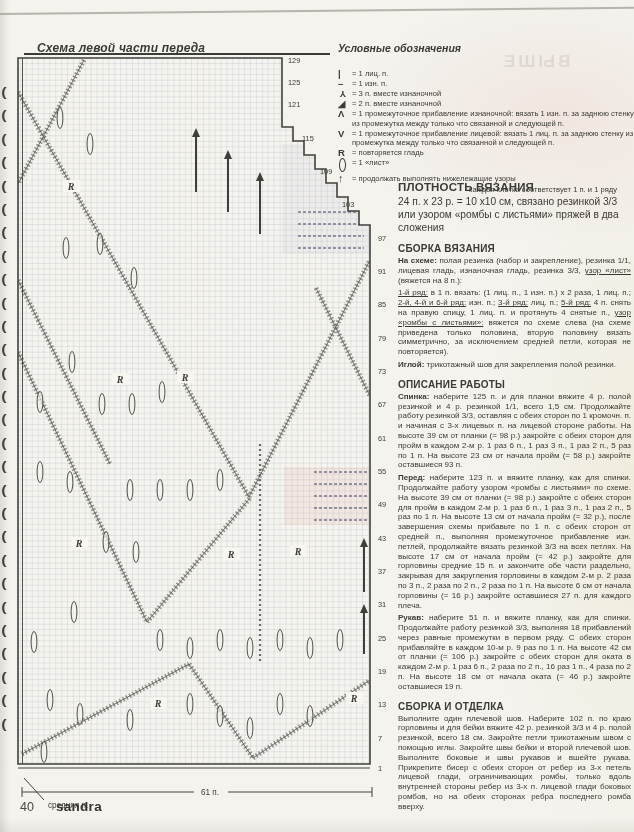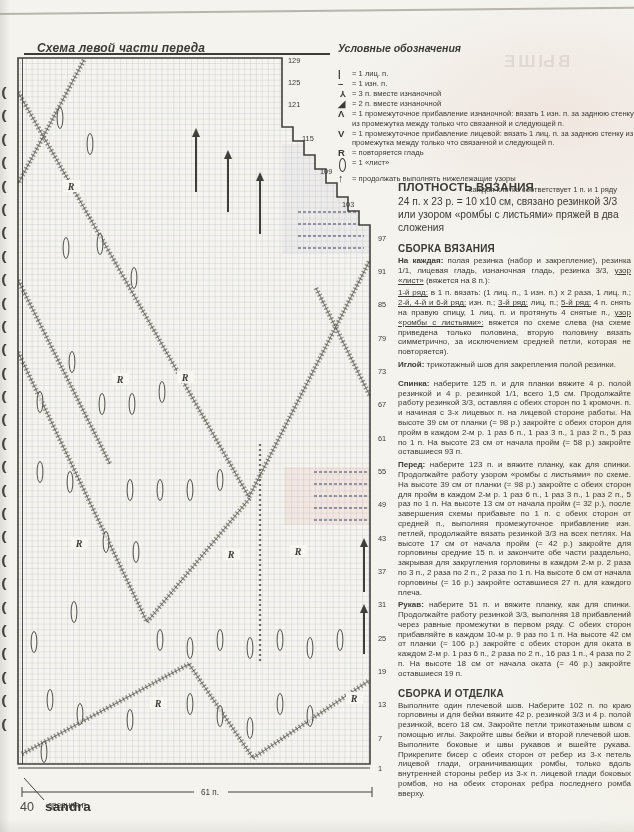--- a/index.html
+++ b/index.html
@@ -38,21 +38,21 @@
   .col{position:absolute;left:398px;top:181px;width:233px;}
   .sec{margin-bottom:9px;}
   .sec-h{font-weight:bold;font-size:11.5px;letter-spacing:.2px;margin:0 0 2px 0;}
   .sec-h.small{font-size:10px;}
   .gauge{font-size:10.2px;line-height:13px;}
   .body-p{font-size:8px;line-height:9.8px;text-align:justify;margin:0;}
   .body-p + .body-p{margin-top:3px;}
   .body-p .b{font-weight:bold;}
   .body-p .u{text-decoration:underline;}
   
-  .footer{position:absolute;left:20px;top:799px;display:flex;align-items:baseline;gap:11px;}
+  .footer{position:absolute;left:20px;top:799px;display:flex;align-items:baseline;gap:22px;}
   .footer .num{font-size:12.5px;color:#4a4a43;}
   .footer .mag{font-weight:bold;font-size:13.5px;letter-spacing:.3px;color:#35352f;}
 </style>
 </head>
 <body>
 
 <div class="page">
   <div class="scan-top-line"></div>
   <div class="bleed-text">ВЫШЕ</div>
 
@@ -276,26 +276,27 @@
   </div>
 
   <div class="col">
     <div class="sec">
       <div class="sec-h">ПЛОТНОСТЬ ВЯЗАНИЯ</div>
       <div class="gauge">24 п. х 23 р. = 10 х10 см, связано резинкой 3/3 или узором «ромбы с листьями» пряжей в два сложения</div>
     </div>
     <div class="sec">
       <div class="sec-h small">СБОРКА ВЯЗАНИЯ</div>
       <div>
-          <p class="body-p"><span class="b">На каждая: </span><span>полая резинка (набор и закрепление), резинка 1/1, лицевая гладь, изнаночная гладь, резинка 3/3, </span><span class="u">узор «лист»</span><span> (вяжется на 8 п.):</span></p>
+          <p class="body-p"><span class="b">На схеме: </span><span>полая резинка (набор и закрепление), резинка 1/1, лицевая гладь, изнаночная гладь, резинка 3/3, </span><span class="u">узор «лист»</span><span> (вяжется на 8 п.):</span></p>
           <p class="body-p"><span class="u">1-й ряд:</span><span> в 1 п. вязать: (1 лиц. п., 1 изн. п.) х 2 раза, 1 лиц. п.; </span><span class="u">2-й, 4-й и 6-й ряд:</span><span> изн. п.; </span><span class="u">3-й ряд:</span><span> лиц. п.; </span><span class="u">5-й ряд:</span><span> 4 п. снять на правую спицу, 1 лиц. п. и протянуть 4 снятые п., </span><span class="u">узор «ромбы с листьями»:</span><span> вяжется по схеме слева (на схеме приведена только половина, вторую половину вязать симметрично, за исключением средней петли, которая не повторяется).</span></p>
           <p class="body-p"><span class="b">Иглой: </span><span>трикотажный шов для закрепления полой резинки.</span></p>
         </div>
     </div>
     <div class="sec">
+      <div class="sec-h small">ОПИСАНИЕ РАБОТЫ</div>
       <div>
           <p class="body-p"><span class="b">Спинка: </span><span>наберите 125 п. и для планки вяжите 4 р. полой резинкой и 4 р. резинкой 1/1, всего 1,5 см. Продолжайте работу резинкой 3/3, оставляя с обеих сторон по 1 кромочн. п. и начиная с 3-х лицевых п. на лицевой стороне работы. На высоте 39 см от планки (= 98 р.) закройте с обеих сторон для пройм в каждом 2-м р. 1 раз 6 п., 1 раз 3 п., 1 раз 2 п., 5 раз по 1 п. На высоте 23 см от начала пройм (= 58 р.) закройте оставшиеся 93 п.</span></p>
           <p class="body-p"><span class="b">Перед: </span><span>наберите 123 п. и вяжите планку, как для спинки. Продолжайте работу узором «ромбы с листьями» по схеме. На высоте 39 см от планки (= 98 р.) закройте с обеих сторон для пройм в каждом 2-м р. 1 раз 6 п., 1 раз 3 п., 1 раз 2 п., 5 раз по 1 п. На высоте 13 см от начала пройм (= 32 р.), после завершения схемы прибавьте по 1 п. с обеих сторон от средней п., выполняя промежуточное прибавление изн. петлей, продолжайте вязать резинкой 3/3 на всех петлях. На высоте 17 см от начала пройм (= 42 р.) закройте для горловины средние 15 п. и закончите обе части раздельно, закрывая для закругления горловины в каждом 2-м р. 2 раза по 3 п., 2 раза по 2 п., 2 раза по 1 п. На высоте 6 см от начала горловины (= 16 р.) закройте оставшиеся 27 п. для каждого плеча.</span></p>
           <p class="body-p"><span class="b">Рукав: </span><span>наберите 51 п. и вяжите планку, как для спинки. Продолжайте работу резинкой 3/3, выполняя 18 прибавлений через равные промежутки в первом ряду. С обеих сторон прибавляйте в каждом 10-м р. 9 раз по 1 п. На высоте 42 см от планки (= 106 р.) закройте с обеих сторон для оката в каждом 2-м р. 1 раз 6 п., 2 раза по 2 п., 16 раз 1 п., 4 раза по 2 п. На высоте 18 см от начала оката (= 46 р.) закройте оставшиеся 19 п.</span></p>
         </div>
     </div>
     <div class="sec">
       <div class="sec-h small">СБОРКА И ОТДЕЛКА</div>
       <div>
           <p class="body-p"><span>Выполните один плечевой шов. Наберите 102 п. по краю горловины и для бейки вяжите 42 р. резинкой 3/3 и 4 р. полой резинкой, всего 18 см. Закройте петли трикотажным швом с помощью иглы. Закройте швы бейки и второй плечевой шов. Выполните боковые и швы рукавов и вшейте рукава. Прикрепите бисер с обеих сторон от ребер из 3-х петель лицевой глади, ограничивающих ромбы, только вдоль внутренней стороны ребер из 3-х п. лицевой глади боковых ромбов, но на обеих сторонах ребра последнего ромба вверху.</span></p>

